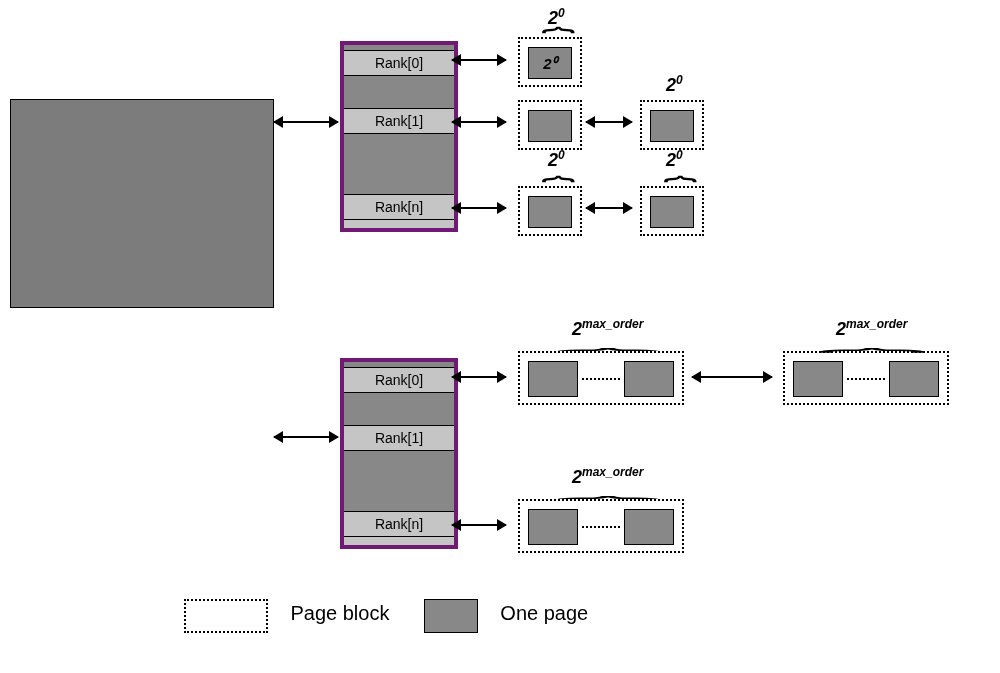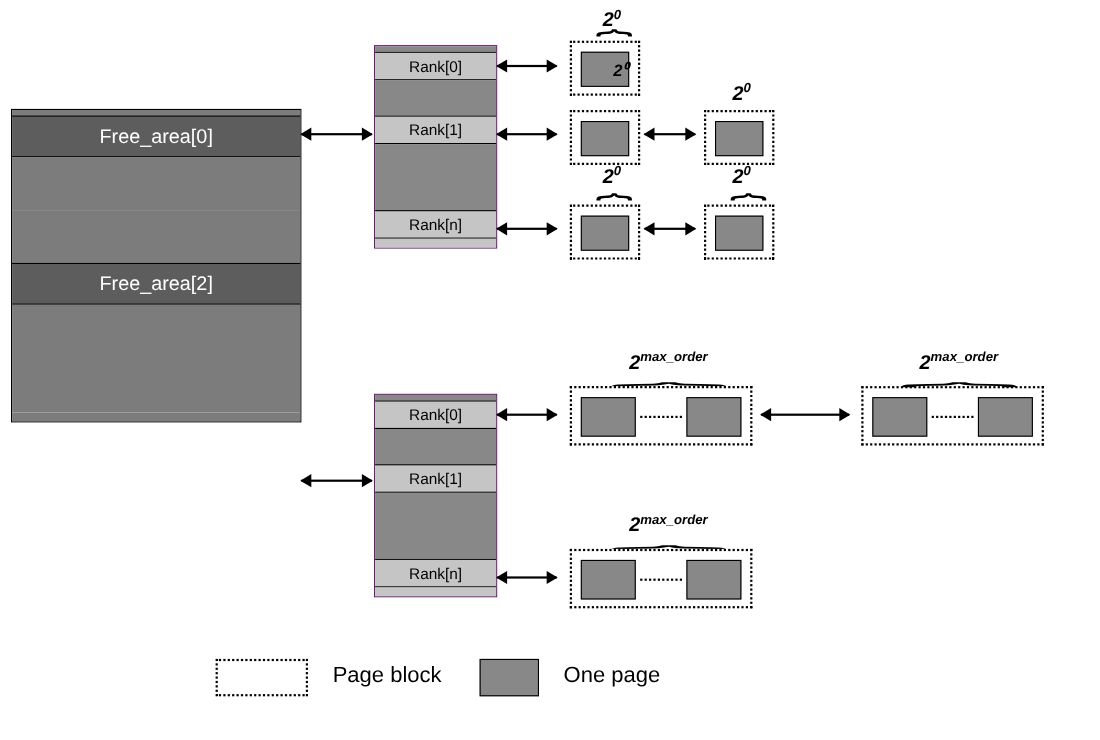--- a/index.html
+++ b/index.html
@@ -37,21 +37,21 @@
     background: #7c7c7c;
     height: 48px;
   }
   .fa-row-bottomband {
     background: #7c7c7c;
     height: 8px;
   }
 
   
   .rank-table {
-    border: 1px solid #701a75;
+    border: 4px solid #701a75;
     width: 110px;
   }
   .rank-band {
     background: #888;
     height: 5px;
   }
   .rank-row {
     background: #c5c5c5;
     color: #000;
     font-size: 14px;
@@ -86,21 +86,21 @@
   
   .one-page {
     background: #888;
     border: 1px solid #000;
   }
   .one-page-sm { width: 42px; height: 30px; }
   .one-page-md { width: 48px; height: 34px; }
   .one-page-with-text {
     display: flex;
     align-items: center;
-    justify-content: flex-end;
+    justify-content: center;
     font-style: italic;
     font-weight: bold;
     font-size: 15px;
   }
 
   
   .bracket {
     font-size: 28px;
     line-height: 10px;
     transform: scaleX(2);
@@ -169,24 +169,22 @@
     height: 32px;
     display:inline-block;
     vertical-align: middle;
   }
 </style>
 </head>
 <body>
 
 <div class="abs fa-table" style="left:10px; top:99px;">
   <div class="fa-header-band"></div>
-  <div class="fa-row-label">Free_area[0]</div>
   <div class="fa-row-gap"></div>
   <div class="fa-row-gap"></div>
-  <div class="fa-row-label">Free_area[2]</div>
   <div class="fa-row-gap" style="height:98px;"></div>
   <div class="fa-row-bottomband"></div>
 </div>
 
 <div class="abs darrow" style="left:274px; top:121px; width:64px;"></div>
 
 <div class="abs rank-table" style="left:340px; top:41px;">
   <div class="rank-band"></div>
   <div class="rank-row">Rank[0]</div>
   <div class="rank-gap-sm" style="height:32px;"></div>
@@ -289,18 +287,18 @@
   <span>2</span><sup>max_order</sup>
 </div>
 <div class="abs bracket-wide" style="left:596px; top:500px;">⏞</div>
 
 <div class="abs page-block" style="left:518px; top:499px;">
   <div class="one-page one-page-md"></div>
   <div class="page-dots"></div>
   <div class="one-page one-page-md"></div>
 </div>
 
-<div class="abs" style="left:196px; top:599px;">
+<div class="abs" style="left:184px; top:599px;">
   <span class="legend-block"></span>
   <span class="legend-text" style="margin:0 30px 0 18px;">Page block</span>
   <span class="legend-page"></span>
   <span class="legend-text" style="margin-left:18px;">One page</span>
 </div>
 
 </body></html>

